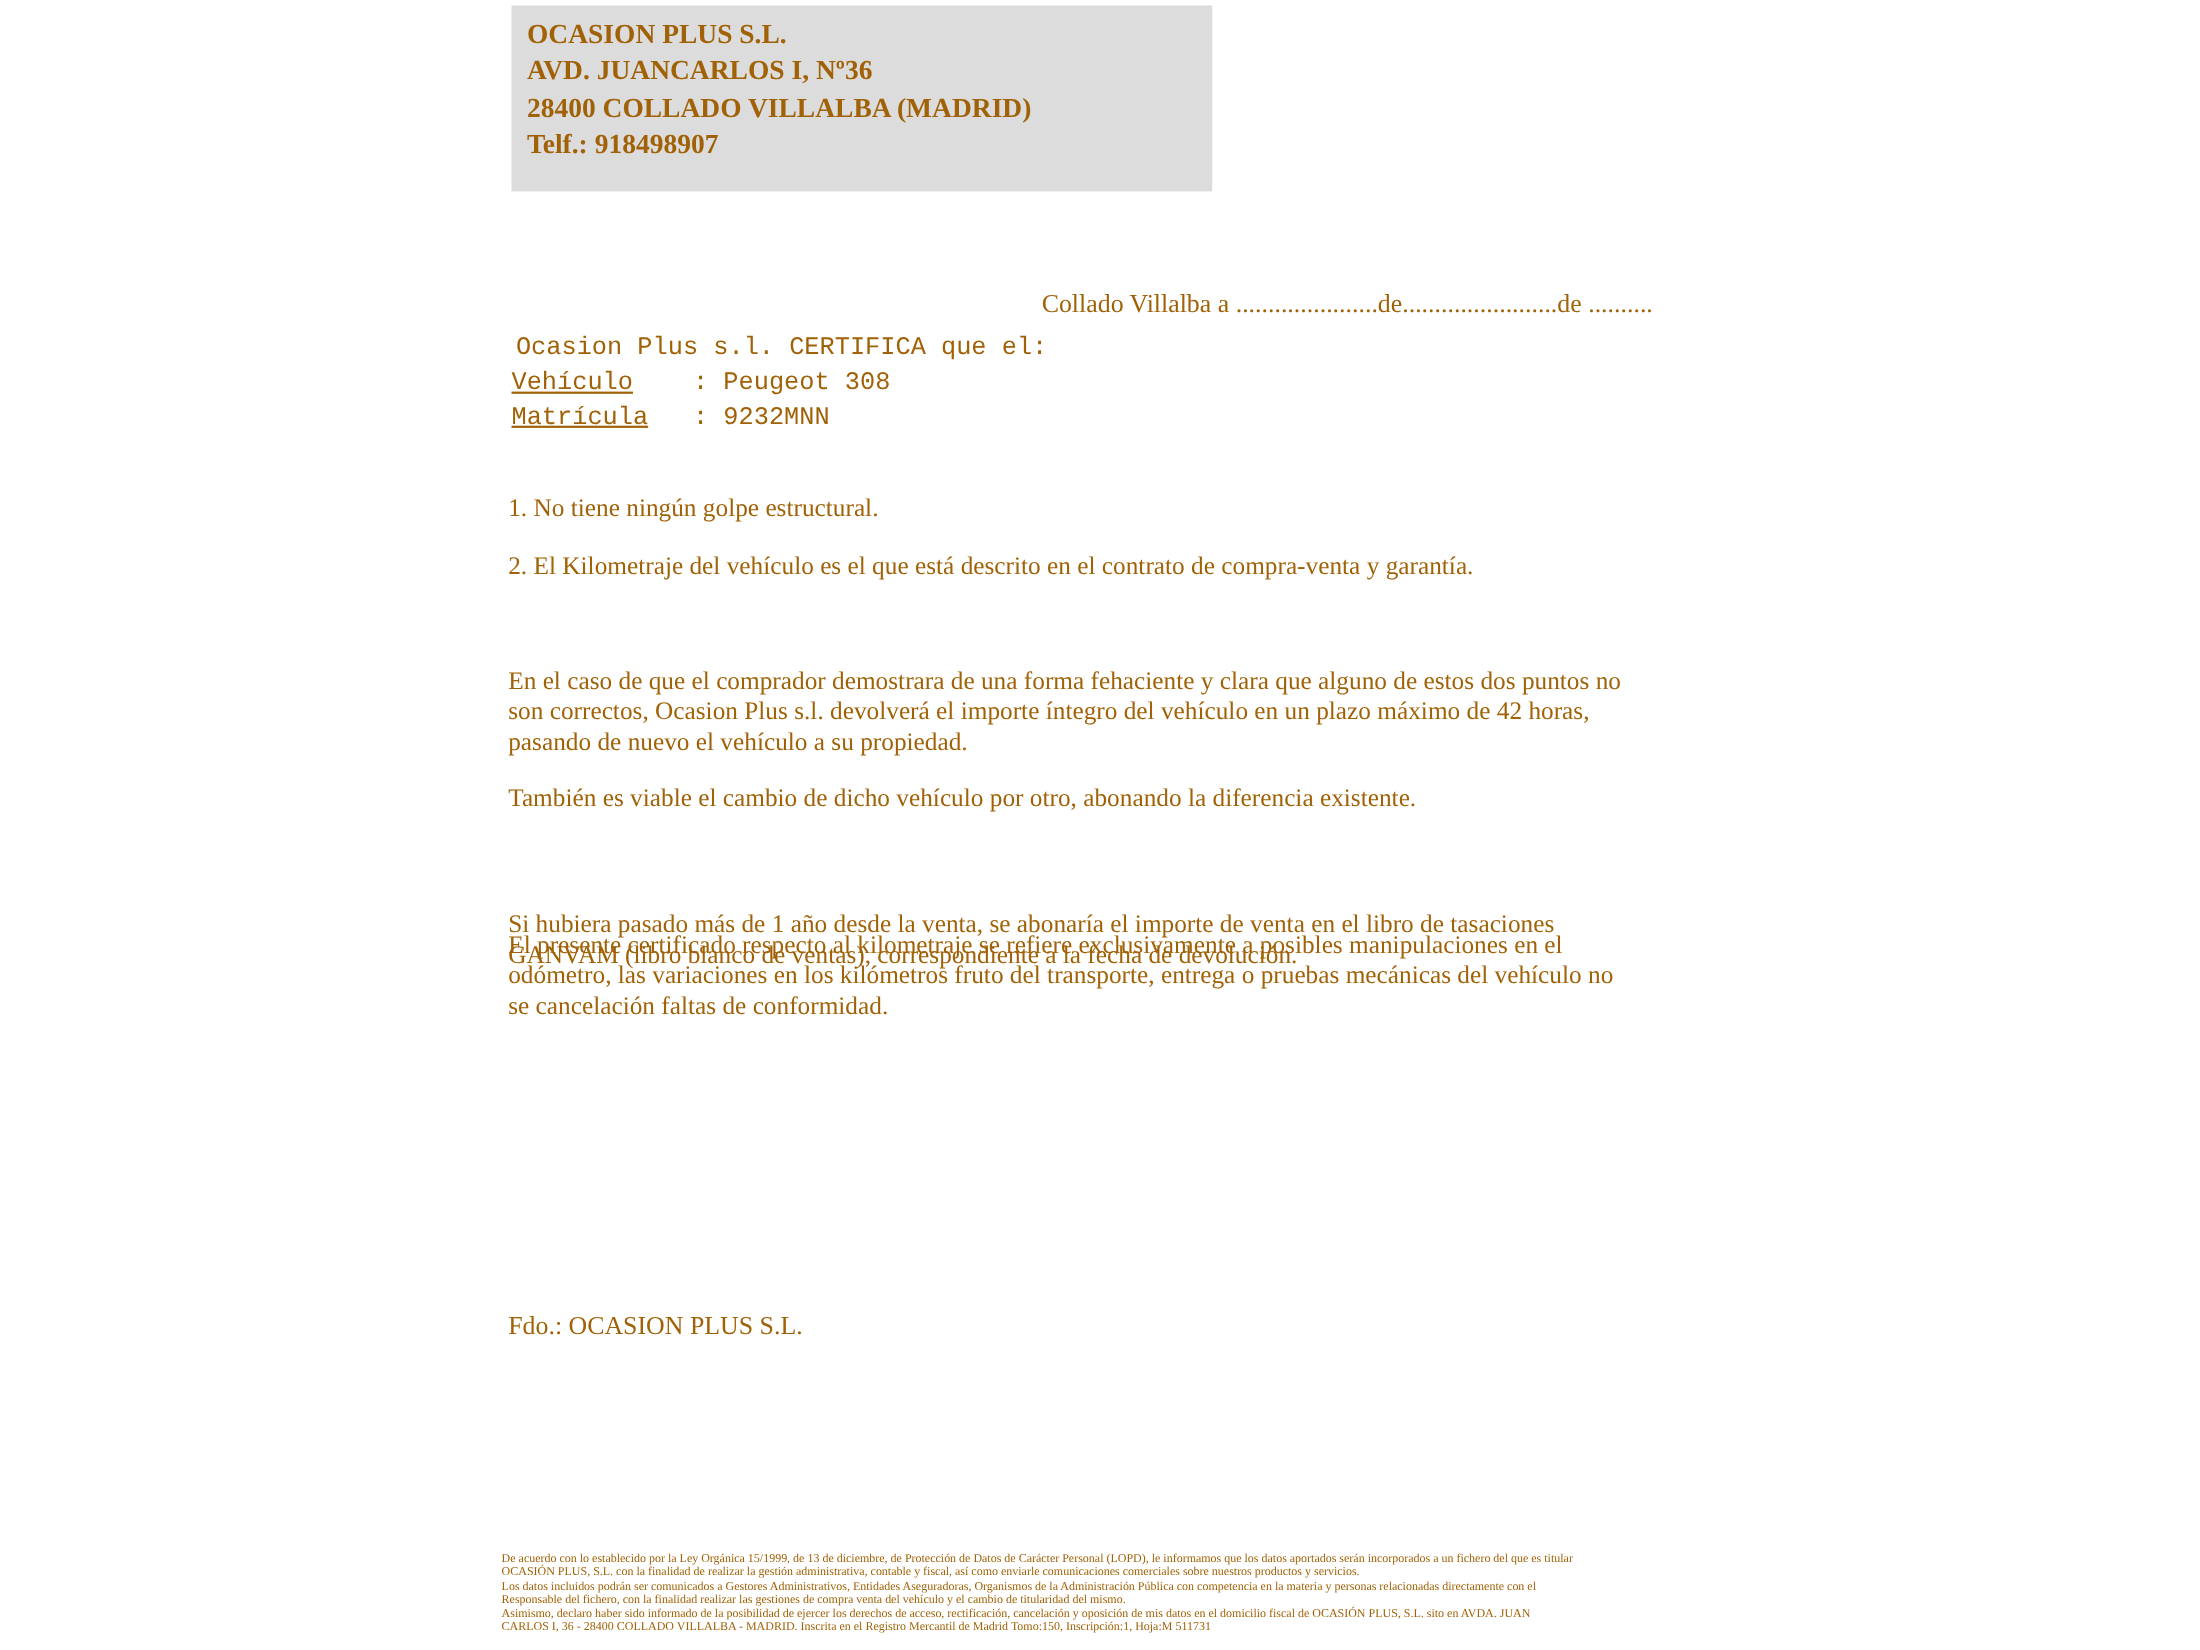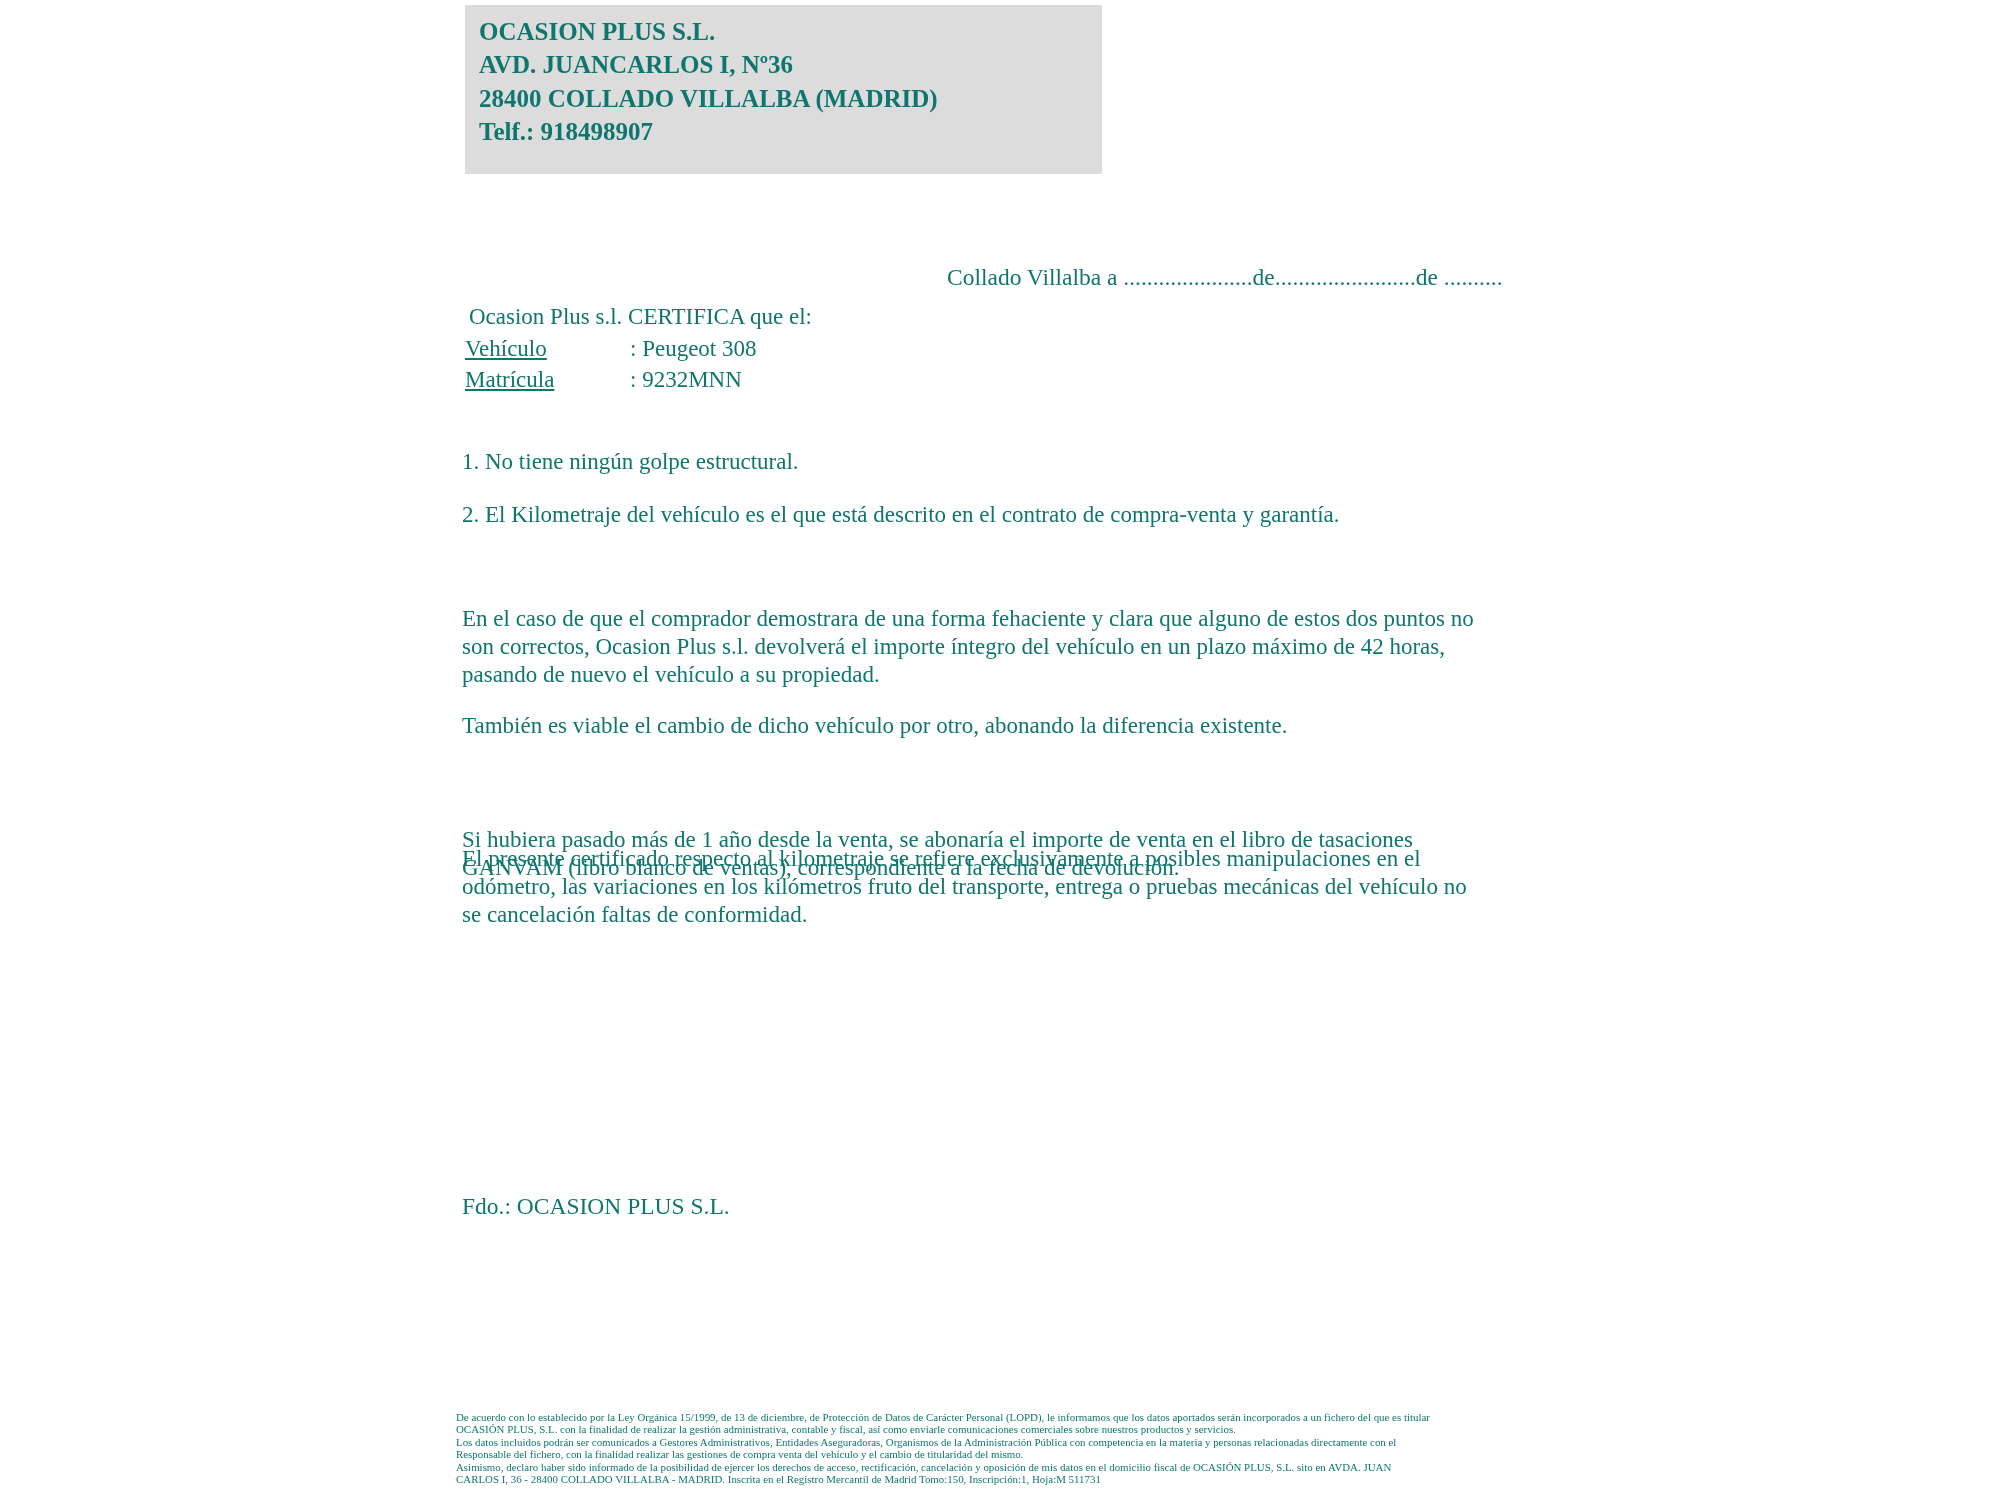--- a/index.html
+++ b/index.html
@@ -6,21 +6,21 @@
     margin: 0;
     padding: 0;
     background: #ffffff;
   }
   .page {
     position: relative;
     width: 2000px;
     height: 1500px;
     background: #ffffff;
     font-family: "Liberation Serif", serif;
-    color: #0f766e;
+    color: #a16207;
     overflow: hidden;
   }
   .abs { position: absolute; }
 
   
   .header-block {
     left: 465px;
     top: 5px;
     width: 637px;
     height: 169px;
@@ -42,20 +42,21 @@
     margin-top: 32px;
   }
 
   
   .certify-block {
     left: 465px;
     top: 301px;
     font-size: 23px;
     line-height: 31.5px;
     white-space: nowrap;
+    font-family: Liberation Mono, monospace;
   }
   .certify-intro { padding-left: 4px; }
   .row-label {
     display: inline-block;
     width: 165px;
     text-decoration: underline;
   }
 
   
   .body-text {

